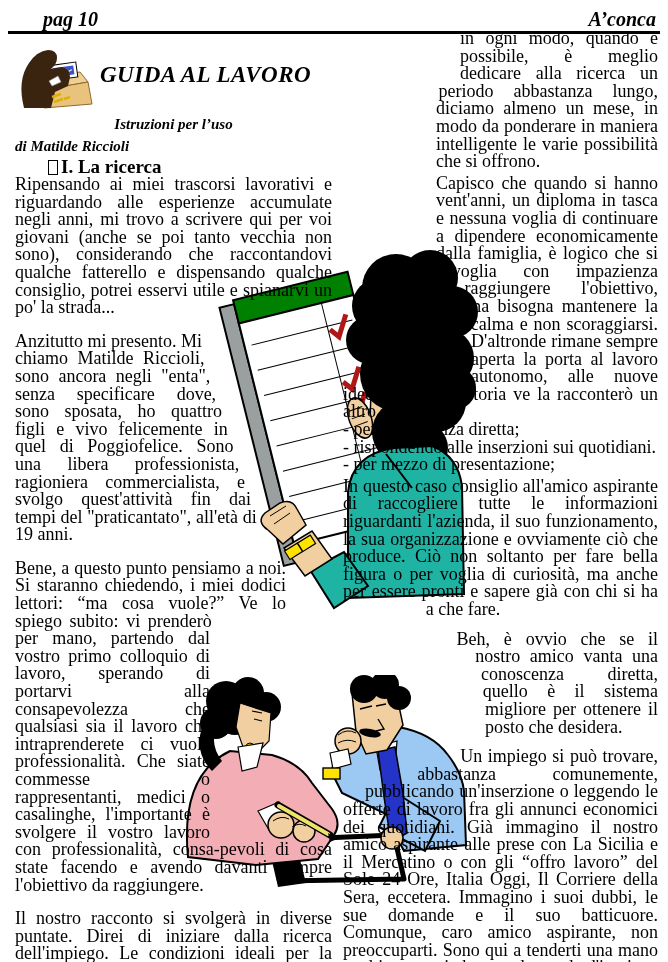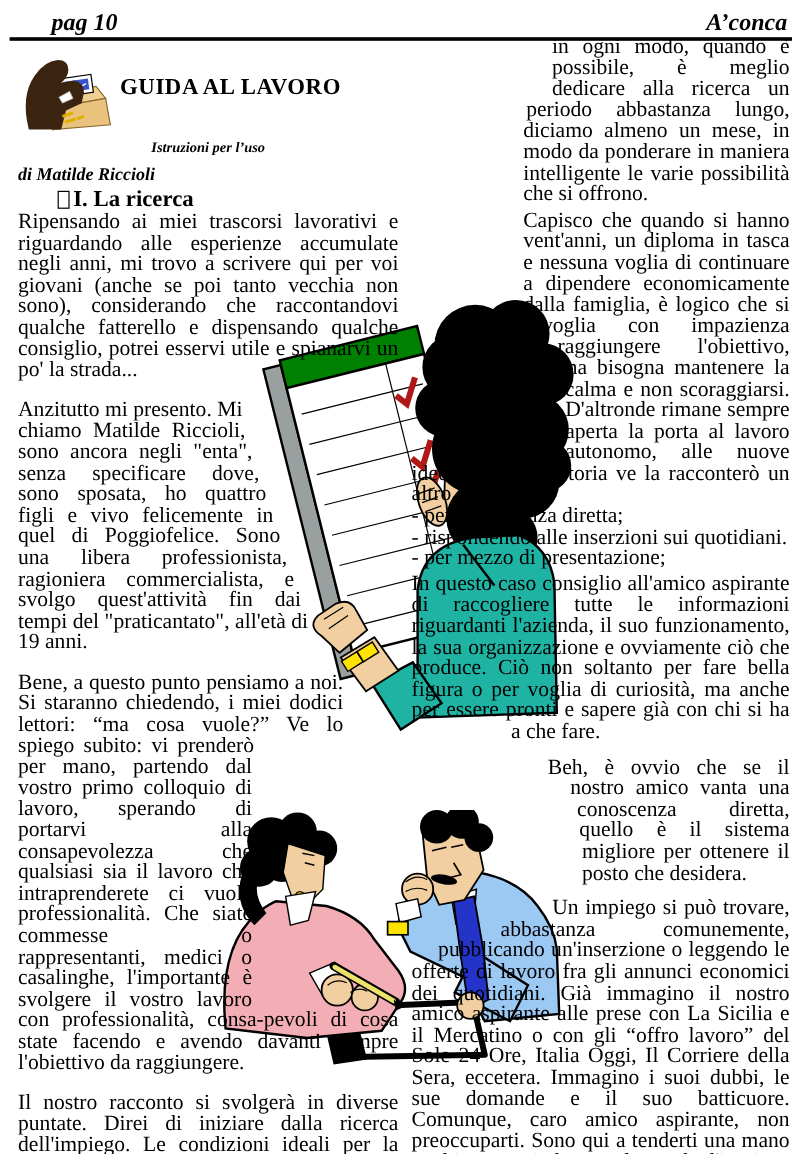--- a/index.html
+++ b/index.html
@@ -3,23 +3,23 @@
 <meta charset="utf-8">
 <style>
   html,body{margin:0;padding:0;background:#ffffff;}
   #page{position:relative;width:668px;height:962px;background:#fff;overflow:hidden;
         font-family:"Liberation Serif","DejaVu Serif",serif;color:#000;}
   
   .hdr-left{position:absolute;left:14px;top:8px;font-size:20px;font-weight:bold;font-style:italic;margin-left:29px;}
   .hdr-right{position:absolute;right:12px;top:8px;font-size:20px;font-weight:bold;font-style:italic;}
   .hdr-rule{position:absolute;left:8px;top:31px;width:652px;height:3px;background:#000;}
   
-  .masthead-title{position:absolute;left:100px;top:62px;font-size:19px;font-weight:bold;letter-spacing:.5px;}
+  .masthead-title{position:absolute;left:100px;top:62px;font-size:23px;font-weight:bold;letter-spacing:.5px;font-style:italic;}
   .art-title{position:absolute;left:15px;top:116px;width:317px;text-align:center;
-             font-size:12px;font-weight:bold;font-style:italic;}
+             font-size:15px;font-weight:bold;font-style:italic;}
   .art-byline{position:absolute;left:15px;top:138px;width:313px;
               font-size:15px;font-weight:bold;font-style:italic;}
   .sec-head{position:absolute;left:15px;top:156px;font-size:19px;font-weight:bold;margin-left:33px;}
   .glyph-box{display:inline-block;width:8px;height:13px;border:1.4px solid #000;
              margin-right:3px;vertical-align:-2px;font-style:normal;}
   
   .col{position:absolute;font-size:18px;line-height:17.6px;z-index:2;hyphens:auto;}
   #col-left{left:15px;top:176px;width:317px;}
   #col-right{left:343px;top:30px;width:315px;}
   .par{text-align:justify;margin:0;}

